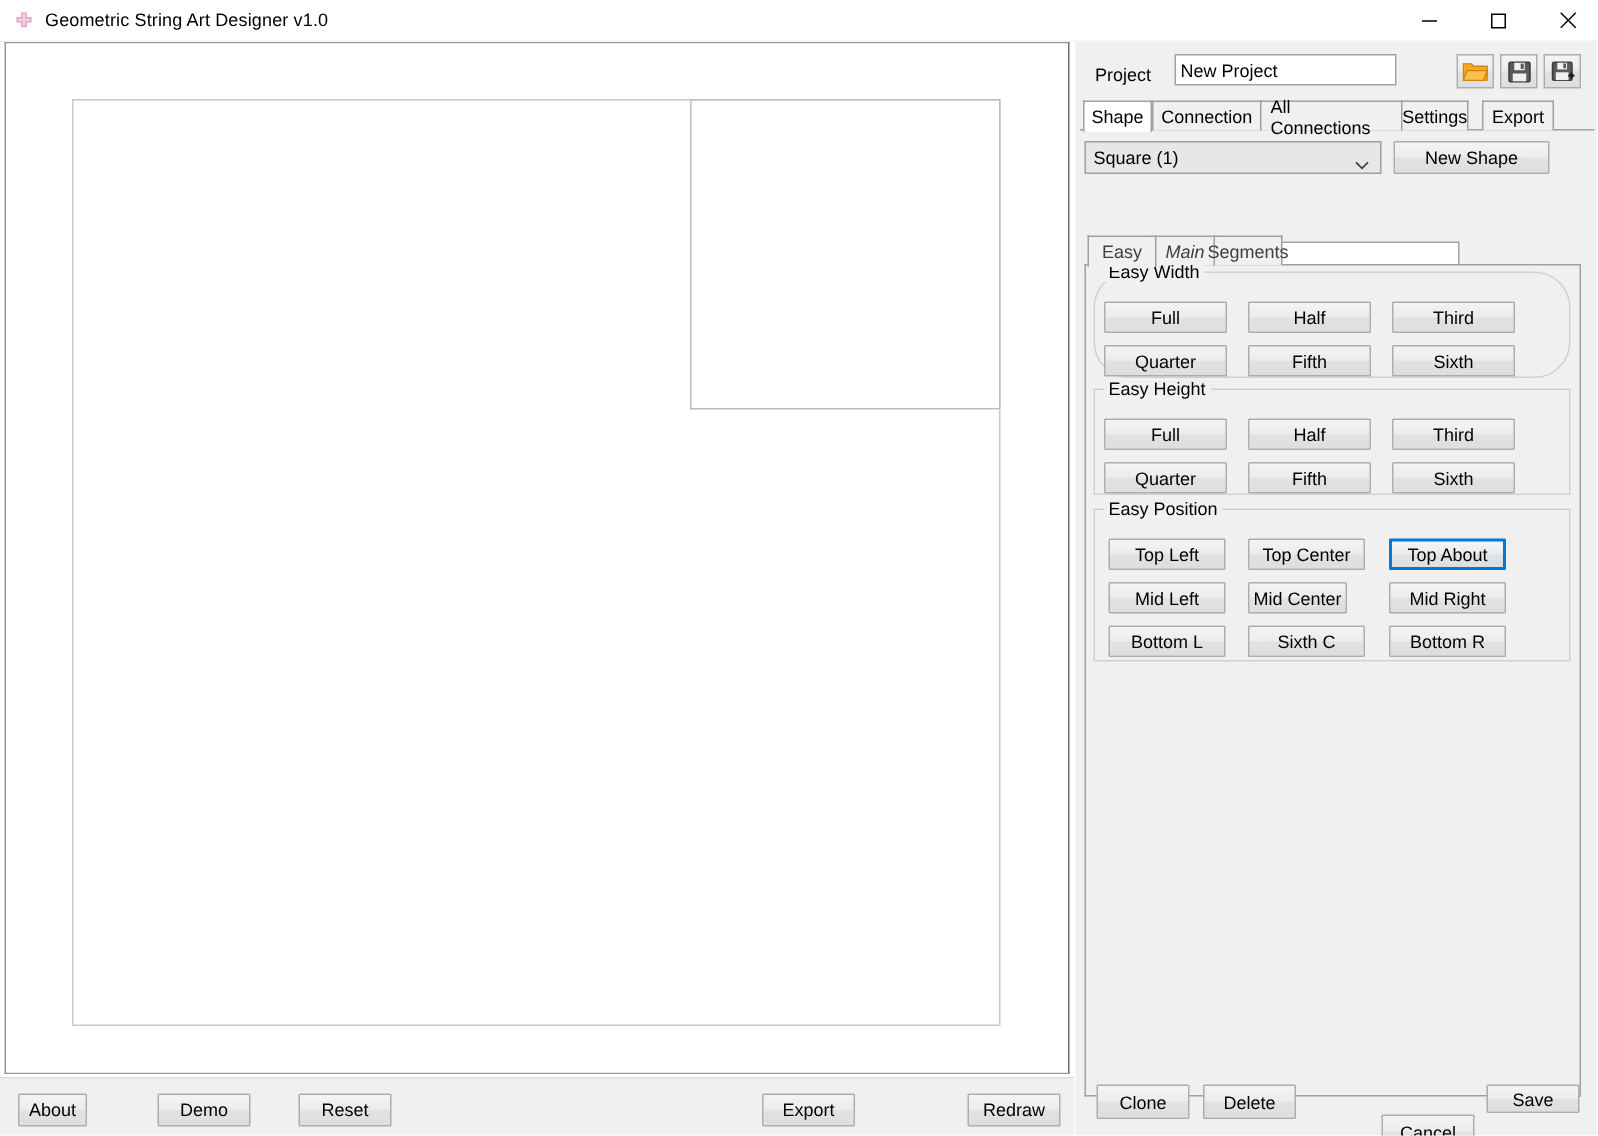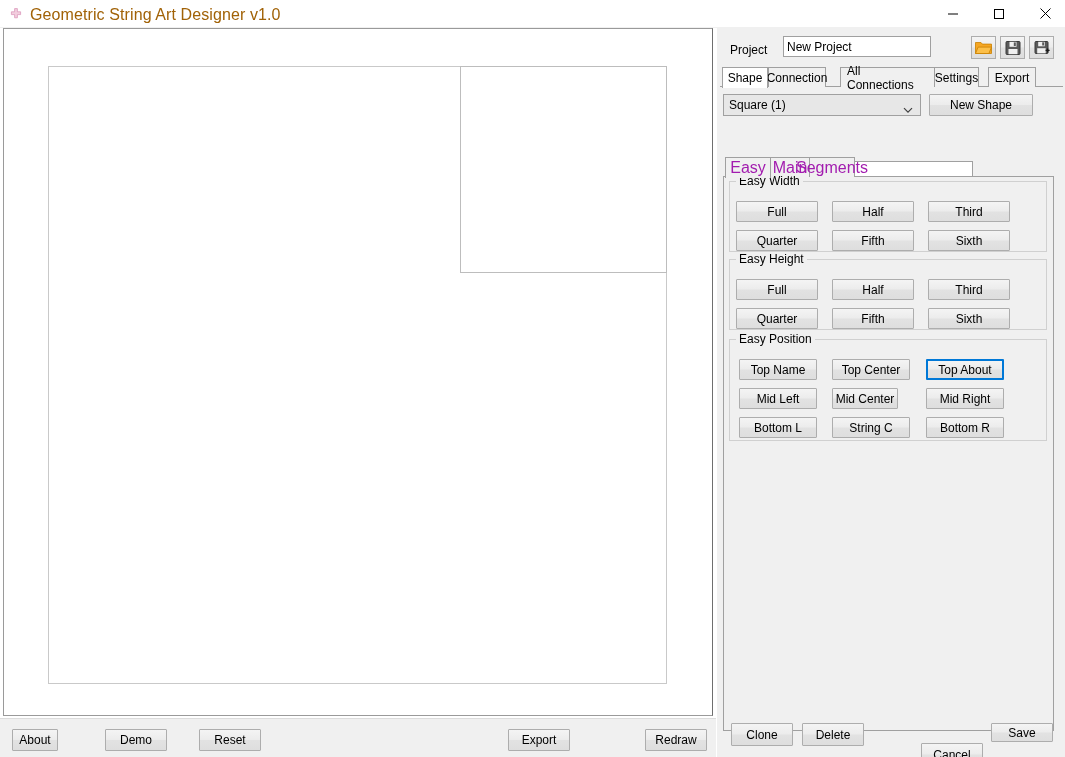--- a/index.html
+++ b/index.html
@@ -27,22 +27,22 @@
     border-bottom: 1px solid #f0f0f0;
   }
   #app-icon {
     position: absolute;
     left: 10px; top: 8px;
     width: 12px; height: 12px;
   }
   #title-text {
     position: absolute;
     left: 30px; top: 6px;
-    font-size: 16px;
-    color: #a16207;
+    font-size: 12px;
+    color: #000000;
     letter-spacing: 0.1px;
   }
   .wbtn {
     position: absolute;
     top: 0;
     width: 46px; height: 27px;
     display: flex; align-items: center; justify-content: center;
   }
   #btn-min { left: 930px; }
   #btn-max { left: 976px; }
@@ -230,23 +230,23 @@
   }
   .subtab {
     position: absolute;
     top: 0;
     height: 20px;
     background: #f0f0f0;
     border: 1px solid #a0a0a0;
     border-bottom: none;
     box-sizing: border-box;
     display: flex; align-items: center; justify-content: center;
-    font-size: 16px;
+    font-size: 12px;
     padding: 0 22px;
-    color: #a21caf;
+    color: #404040;
   }
   .subtab.active {
     background: #f0f0f0;
     height: 21px;
     z-index: 3;
   }
 
   
   .groupbox {
     position: absolute;
@@ -353,21 +353,21 @@
       <rect x="4.2" y="1.8" width="6.5" height="4.5" fill="#f0f0f0"></rect>
       <rect x="8.2" y="2.3" width="1.8" height="3.2" fill="#5a5a5a"></rect>
       <rect x="3.2" y="8.2" width="8.5" height="5.2" fill="#f0f0f0"></rect>
       <path d="M11.6 10.4 h4 M13.6 8.4 v4" stroke="#1a1a1a" stroke-width="1.4"></path>
     </svg>
   </div>
 
   <div id="tabstrip-line"></div>
   <div id="tabstrip">
     <div class="tab active" style="left:5px; width:46px;">Shape</div>
-    <div class="tab" style="left:51px; width:58px;text-align:center;">Connection</div>
+    <div class="tab" style="left:51px; width:73px;text-align:center;">Connection</div>
     <div class="tab" style="left:123px; width:95px;">All Connections</div>
     <div class="tab" style="left:217px; width:45px;">Settings</div>
     <div class="tab" style="left:271px; width:48px;">Export</div>
   </div>
 
   <div id="shape-select">
     <span>Square (1)</span>
     <span id="shape-select-arrow">
       <svg width="10" height="7" viewBox="0 0 10 7">
         <path d="M1 1.2 L5 5.2 L9 1.2" fill="none" stroke="#404040" stroke-width="1.2"></path>
@@ -376,25 +376,25 @@
   </div>
   <button class="wbutton" id="new-shape-btn">New Shape</button>
 
   <div id="name-label">Name:</div>
   <input id="name-input" type="text" value="Square (1)" style="">
 
   <div id="sub-pane"></div>
   <div id="subtabstrip-line"></div>
   <div style="position:absolute; left:0; top:129px; width:348px; height:20px;">
     <div class="subtab active" style="left:8px; width:42px; background:#f0f0f0;">Easy</div>
-    <div class="subtab" style="left:50px; width:43px;">Main</div>
+    <div class="subtab" style="left:50px; width:43px;font-style:italic;">Main</div>
     <div class="subtab" style="left:92px; width:46px;">Segments</div>
   </div>
 
-  <div class="groupbox" style="left:12px; top:153px; width:318px; height:71px;">
+  <div class="groupbox" style="left:12px; top:153px; width:318px; height:71px;border-radius:24px;">
     <div class="group-title">Easy Width</div>
     <button class="wbutton gbtn" style="left:6px; top:19px; width:82px;">Full</button>
     <button class="wbutton gbtn" style="left:102px; top:19px; width:82px;">Half</button>
     <button class="wbutton gbtn" style="left:198px; top:19px; width:82px;">Third</button>
     <button class="wbutton gbtn" style="left:6px; top:48px; width:82px;">Quarter</button>
     <button class="wbutton gbtn" style="left:102px; top:48px; width:82px;">Fifth</button>
     <button class="wbutton gbtn" style="left:198px; top:48px; width:82px;">Sixth</button>
   </div>
 
   <div class="groupbox" style="left:12px; top:231px; width:318px; height:71px;">
@@ -402,28 +402,28 @@
     <button class="wbutton gbtn" style="left:6px; top:19px; width:82px;">Full</button>
     <button class="wbutton gbtn" style="left:102px; top:19px; width:82px;">Half</button>
     <button class="wbutton gbtn" style="left:198px; top:19px; width:82px;">Third</button>
     <button class="wbutton gbtn" style="left:6px; top:48px; width:82px;">Quarter</button>
     <button class="wbutton gbtn" style="left:102px; top:48px; width:82px;">Fifth</button>
     <button class="wbutton gbtn" style="left:198px; top:48px; width:82px;">Sixth</button>
   </div>
 
   <div class="groupbox" style="left:12px; top:311px; width:318px; height:102px;">
     <div class="group-title">Easy Position</div>
-    <button class="wbutton gbtn" style="left:9px; top:19px; width:78px;">Top Name</button>
+    <button class="wbutton gbtn" style="left:9px; top:19px; width:78px;">Top Left</button>
     <button class="wbutton gbtn" style="left:102px; top:19px; width:78px;">Top Center</button>
     <button class="wbutton gbtn focused" style="left:196px; top:19px; width:78px;">Top About</button>
     <button class="wbutton gbtn" style="left:9px; top:48px; width:78px;">Mid Left</button>
     <button class="wbutton gbtn" style="left:102px; top:48px; width:66px;">Mid Center</button>
     <button class="wbutton gbtn" style="left:196px; top:48px; width:78px;">Mid Right</button>
     <button class="wbutton gbtn" style="left:9px; top:77px; width:78px;">Bottom L</button>
-    <button class="wbutton gbtn" style="left:102px; top:77px; width:78px;">String C</button>
+    <button class="wbutton gbtn" style="left:102px; top:77px; width:78px;">Sixth C</button>
     <button class="wbutton gbtn" style="left:196px; top:77px; width:78px;">Bottom R</button>
   </div>
 
   <div id="right-bottom">
     <button class="wbutton" style="left:14px; top:5px; width:62px; height:23px;">Clone</button>
     <button class="wbutton" style="left:85px; top:5px; width:62px; height:23px;">Delete</button>
     <button class="wbutton" style="left:204px; top:5px; width:62px; height:23px;margin-top:20px;">Cancel</button>
     <button class="wbutton" style="left:274px; top:5px; width:62px; height:19px;">Save</button>
   </div>
 

